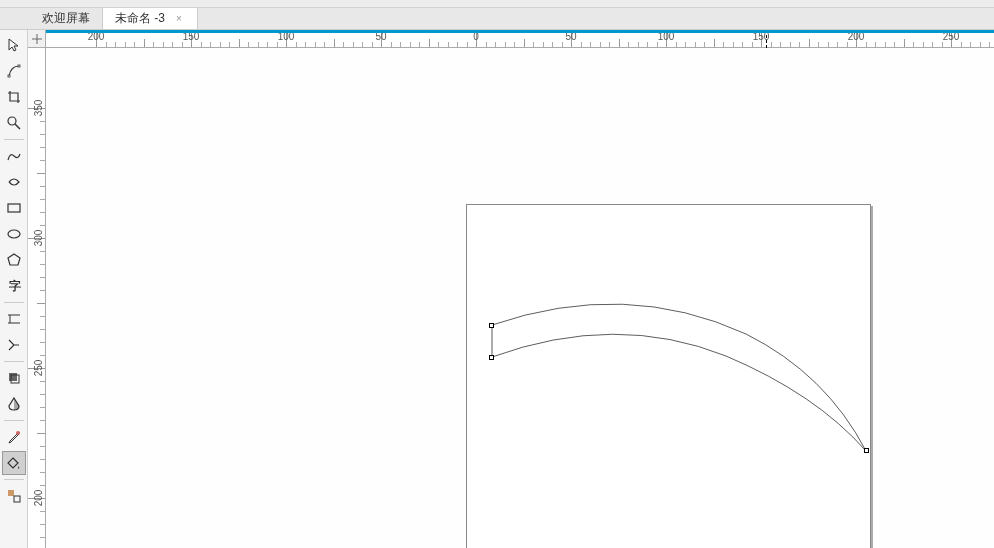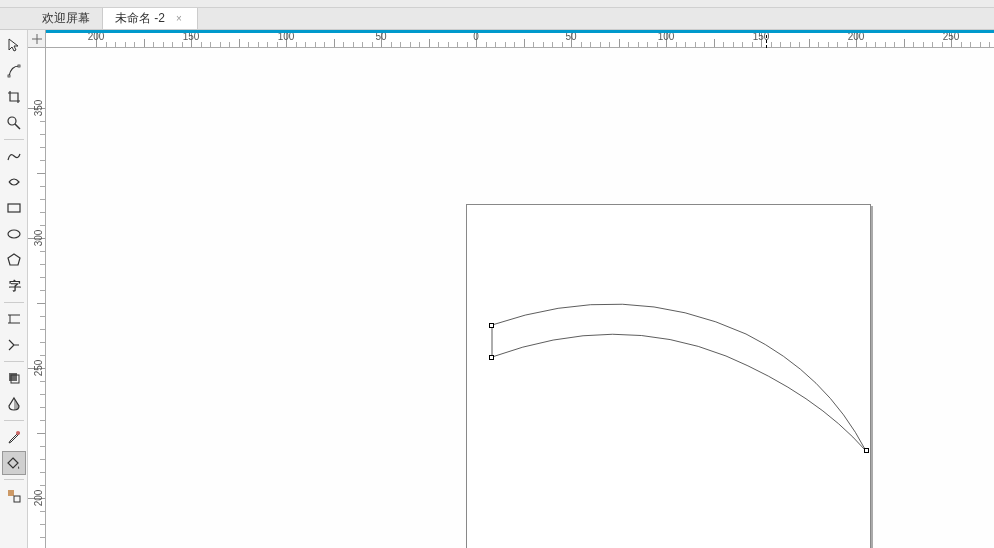--- a/index.html
+++ b/index.html
@@ -275,21 +275,21 @@
 </head>
 <body>
 
 <div class="top-toolbar"></div>
 
 <div class="tab-bar">
   <div class="tab">
     <span>欢迎屏幕</span>
   </div>
   <div class="tab active">
-    <span>未命名 -2</span>
+    <span>未命名 -3</span>
     <span class="tab-close">×</span>
   </div>
 </div>
 
 <div class="main-area">
   <div class="toolbox">
     <div class="tool-btn">
       <svg viewBox="0 0 16 16">
           <path d="M3 2 L3 13 L6 10 L8 14 L10 13 L8 9 L12 9 Z" fill="none" stroke="#333" stroke-width="1"></path>
         </svg>

